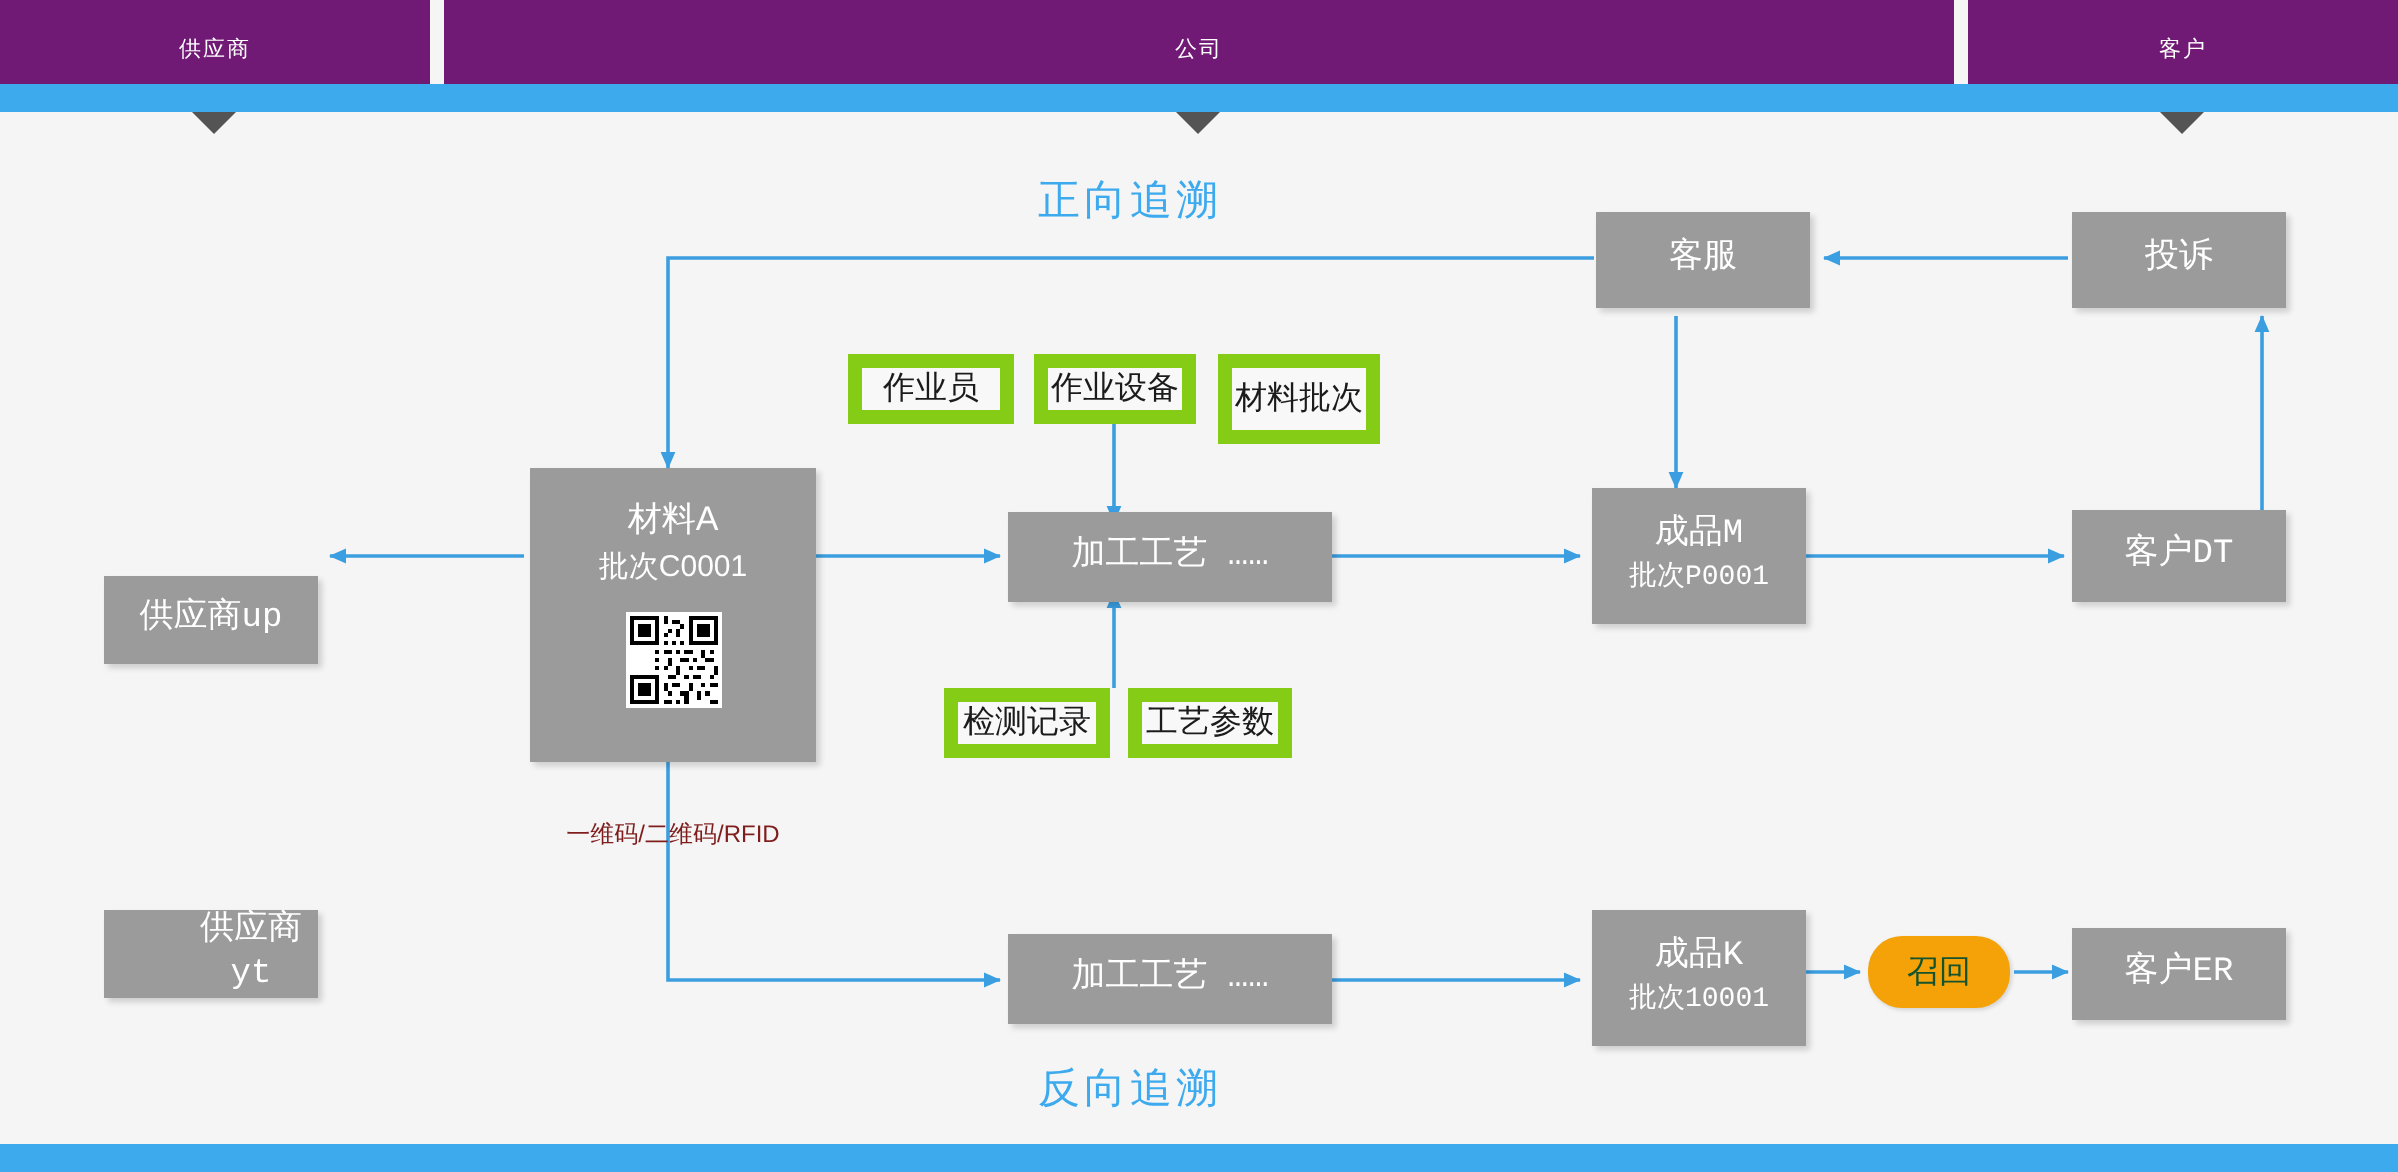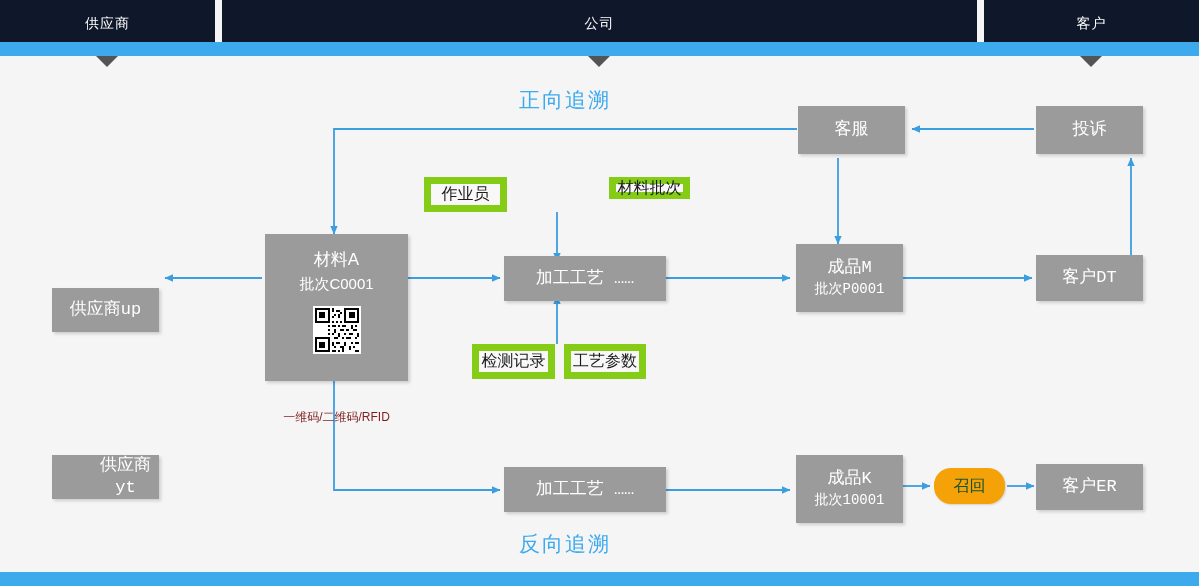--- a/index.html
+++ b/index.html
@@ -15,23 +15,23 @@
     font-family: "Liberation Sans", "DejaVu Sans", sans-serif;
     overflow: hidden;
     -webkit-font-smoothing: antialiased;
   }
 
   
   .hdr-band {
     position: absolute;
     top: 0;
     height: 48px;
-    background: #0f172a;
+    background: #701a75;
     color: #ffffff;
-    font-size: 14px;
+    font-size: 11px;
     display: flex;
     align-items: center;
     justify-content: center;
     letter-spacing: 1px;
   }
   .hdr-col-0 { left: 0px;    width: 215px; }
   .hdr-col-1 { left: 222px;  width: 755px; }
   .hdr-col-2 { left: 984px;  width: 215px; }
 
   .blue-bar-top {
@@ -290,21 +290,24 @@
               <rect x="19" y="20" width="2" height="1"></rect>
           </g>
         </svg>
       </div>
       <div class="m-code">一维码/二维码/RFID</div>
     </div>
 
     <div class="plain-box" style="left:424px; top:121px; width:83px; height:35px;">
       <span>作业员</span>
     </div>
-    <div class="plain-box" style="left:609px; top:121px; width:81px; height:22px;">
+    <div class="plain-box" style="left:517px; top:121px; width:81px; height:35px;">
+      <span>作业设备</span>
+    </div>
+    <div class="plain-box" style="left:609px; top:121px; width:81px; height:45px;">
       <span>材料批次</span>
     </div>
 
     <div class="plain-box" style="left:472px; top:288px; width:83px; height:35px;">
       <span>检测记录</span>
     </div>
     <div class="plain-box" style="left:564px; top:288px; width:82px; height:35px;">
       <span>工艺参数</span>
     </div>
 

